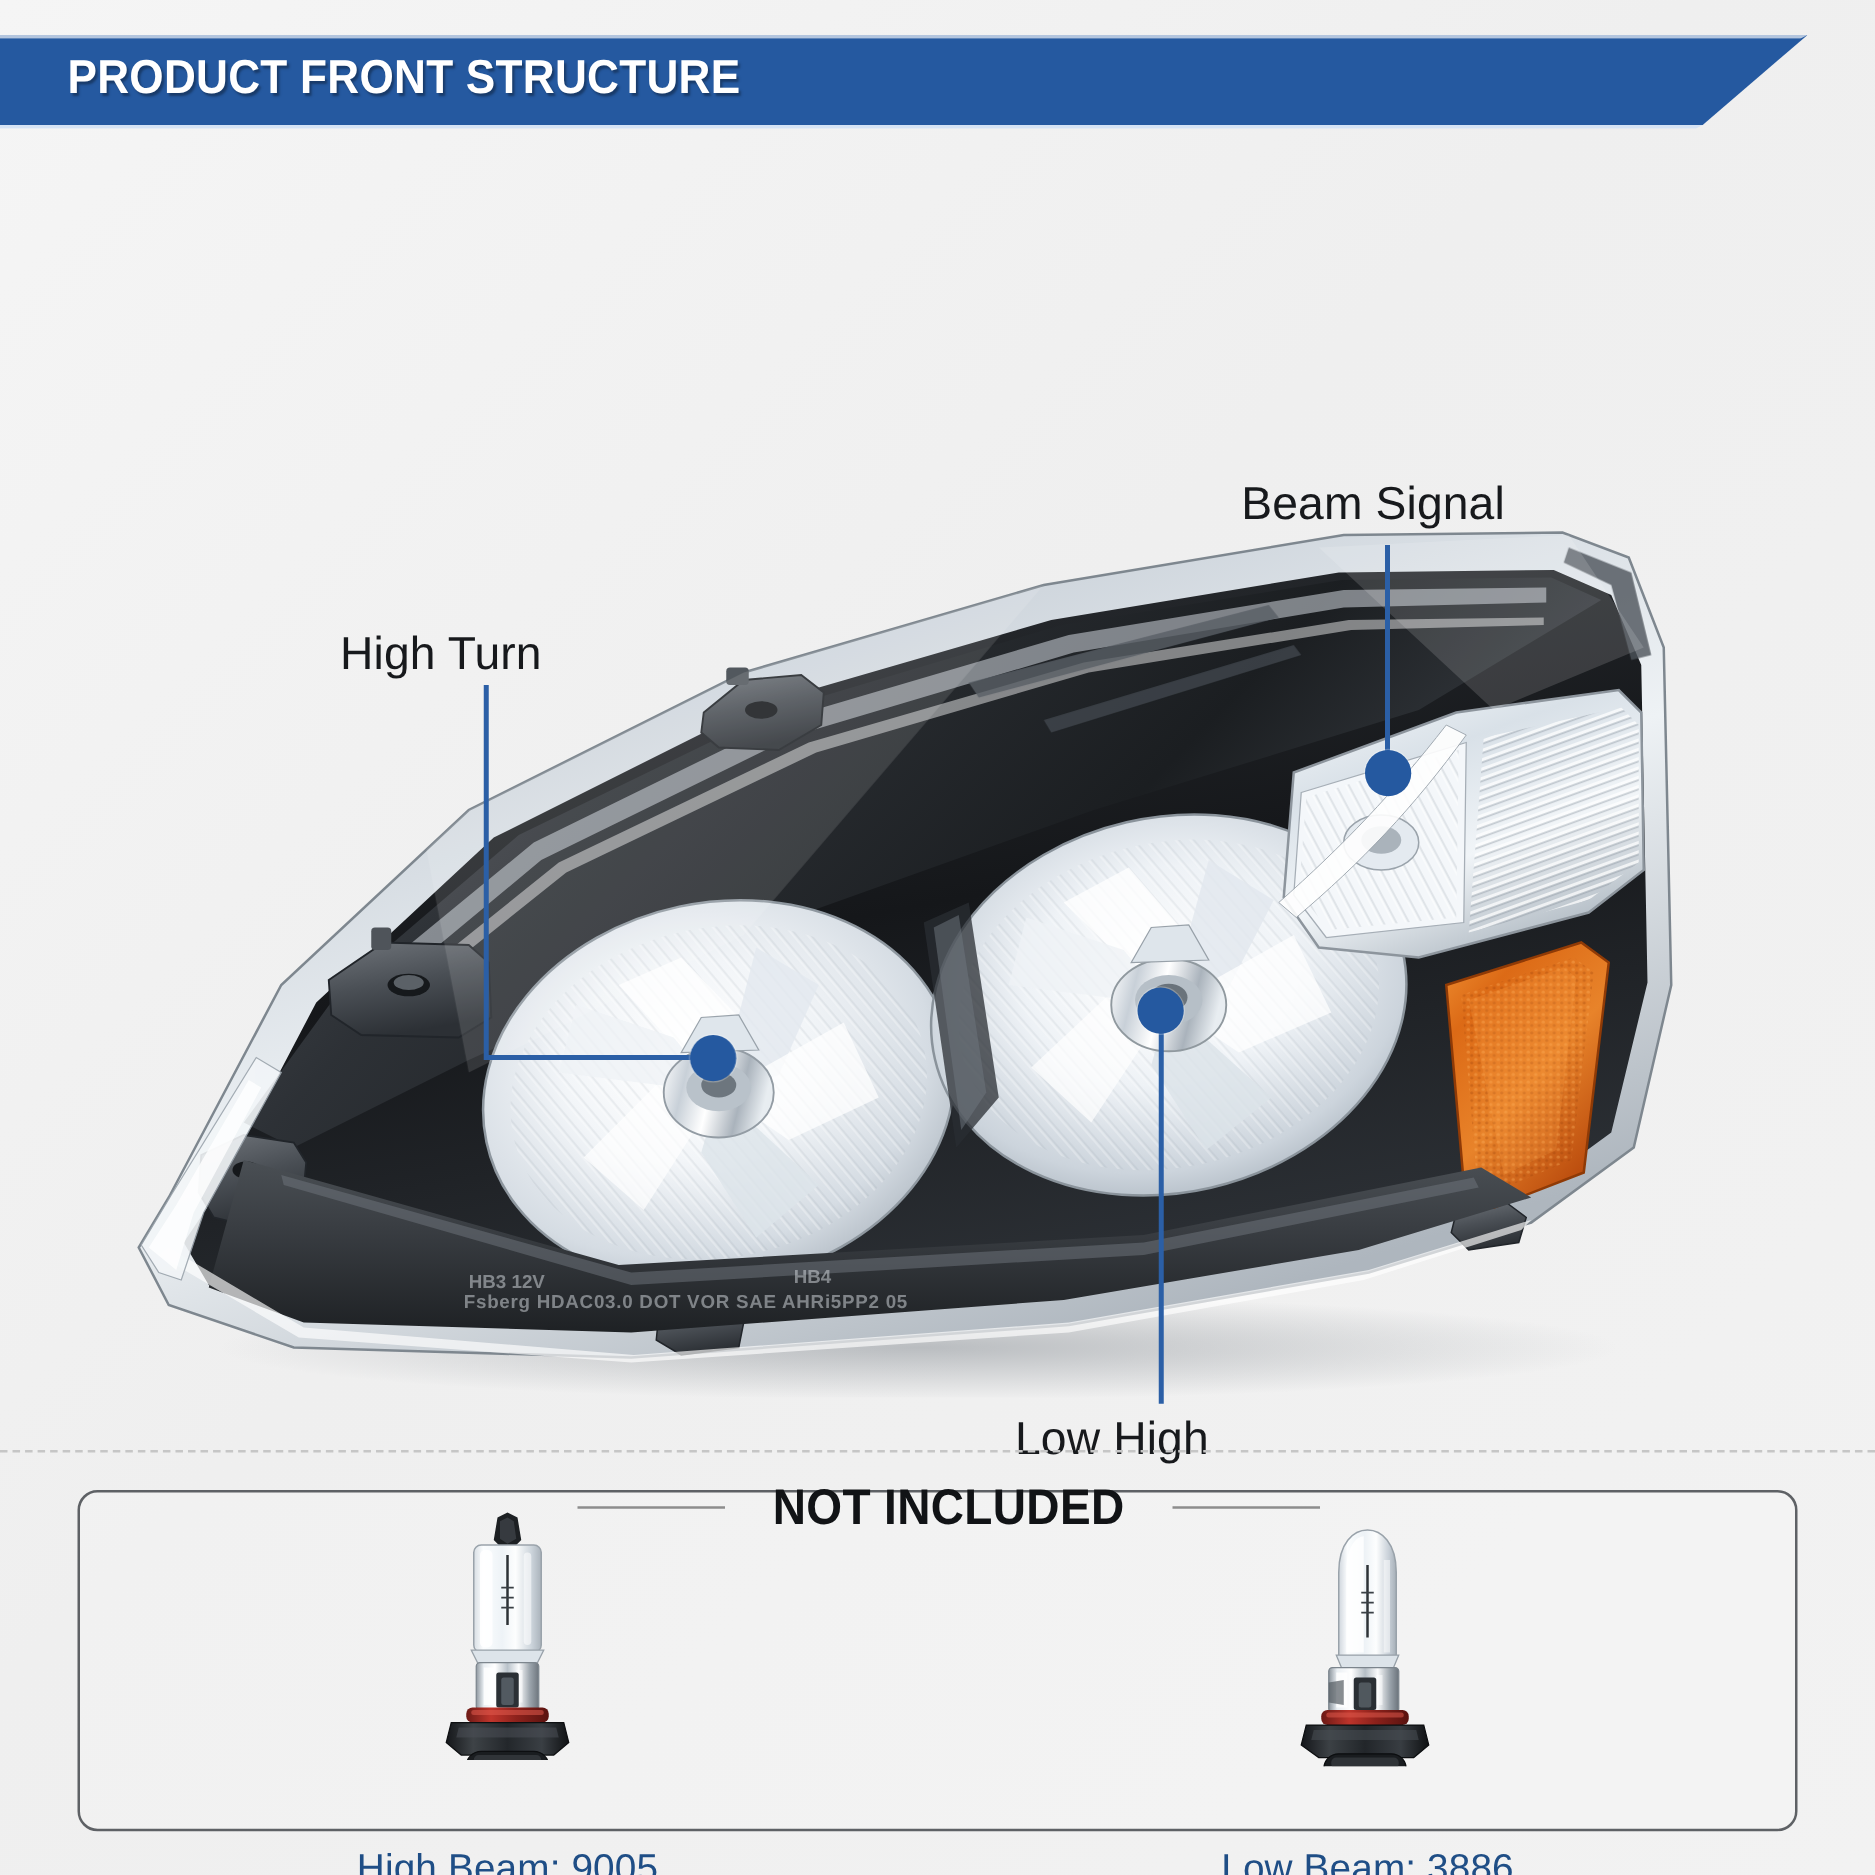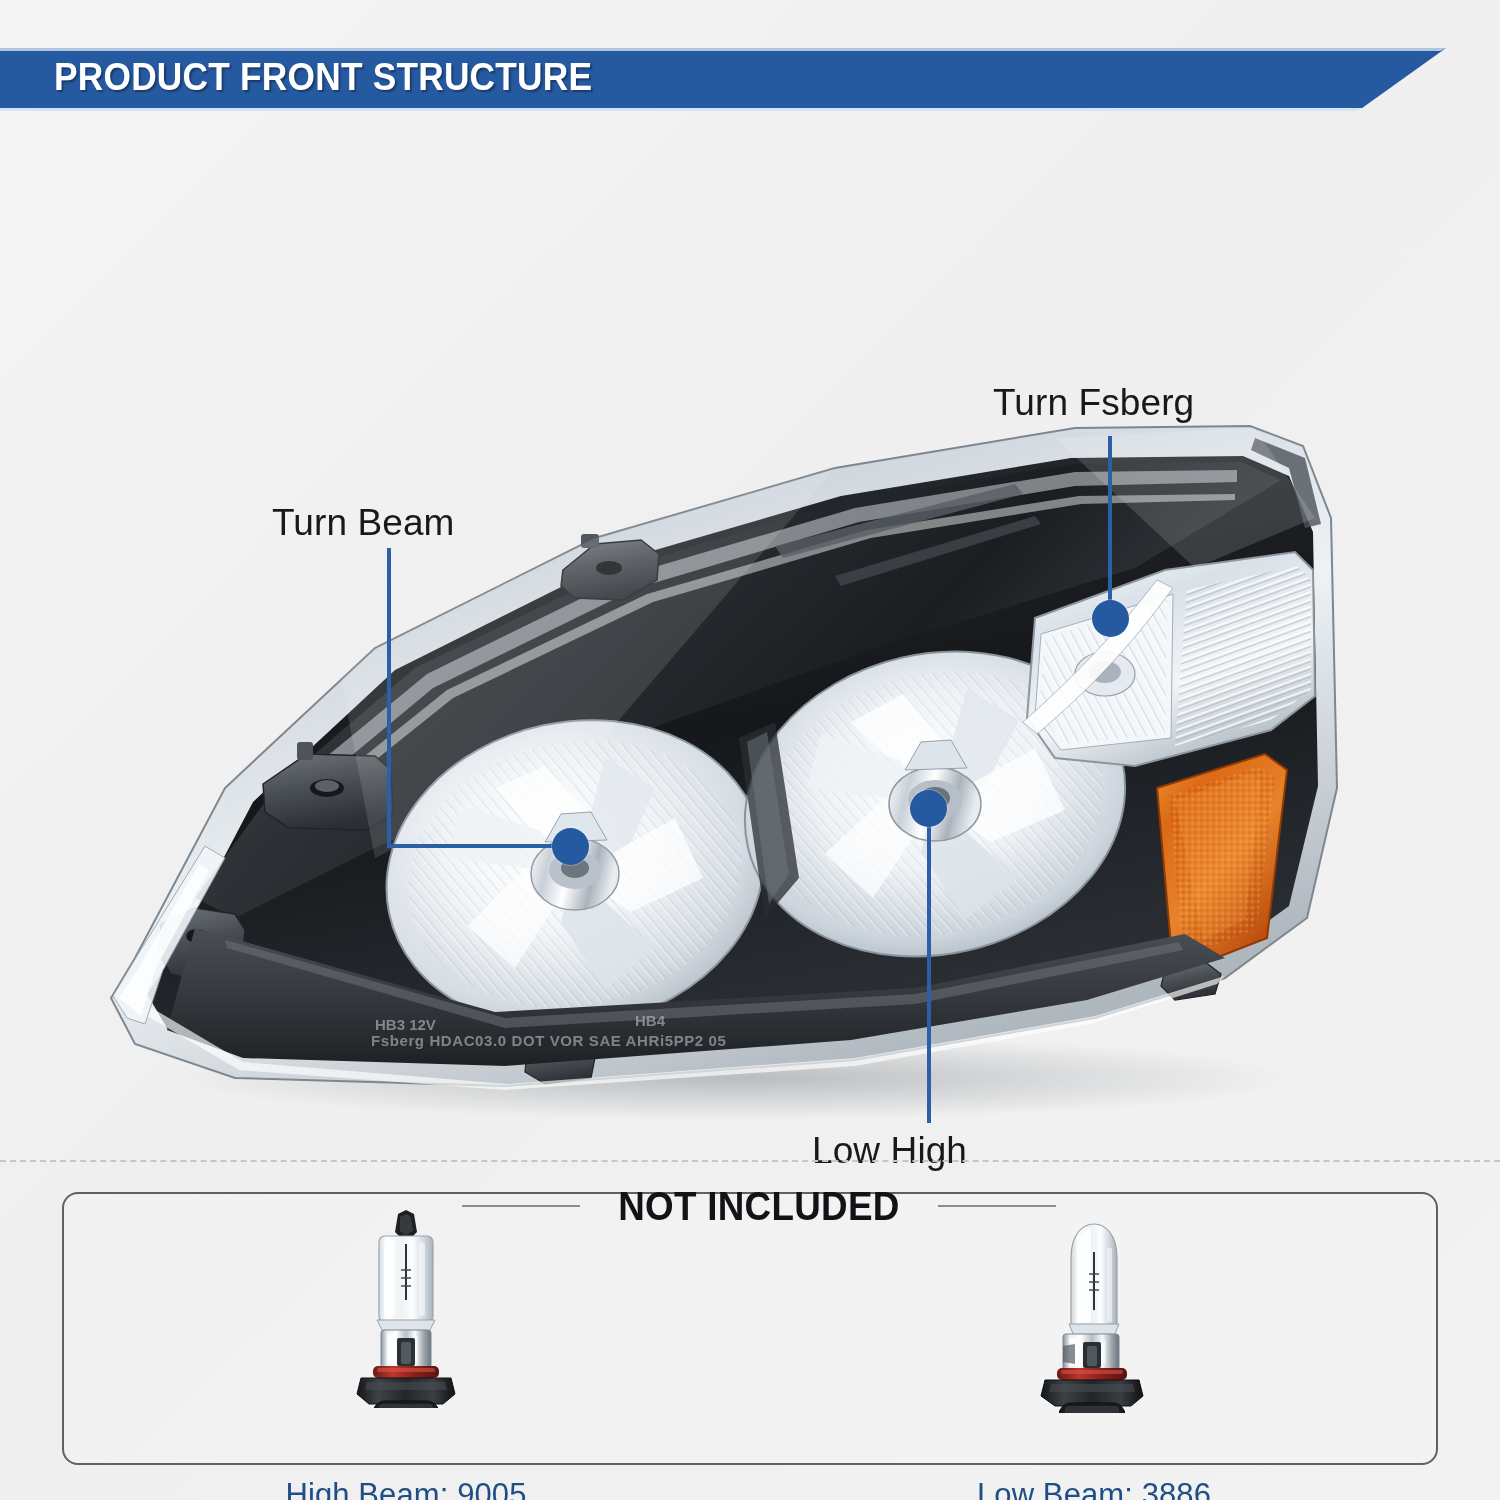--- a/index.html
+++ b/index.html
@@ -5,21 +5,21 @@
 <style>
   * { margin:0; padding:0; box-sizing:border-box; }
   html,body { width:1500px; height:1500px; }
   body {
     font-family:"Liberation Sans", sans-serif;
     background:linear-gradient(135deg,#f5f5f5 0%,#efefef 45%,#f2f2f2 100%);
     position:relative; overflow:hidden;
   }
 
   
-  #banner-wrap { position:absolute; left:0; top:28px; width:1446px; height:60px;margin-top:20px; }
+  #banner-wrap { position:absolute; left:0; top:28px; width:1446px; height:72px; }
   #banner {
     position:absolute; inset:0;
     background:#2559a0;
     clip-path:polygon(0 0, 100% 0, 94.2% 100%, 0 100%);
     box-shadow:0 1px 3px rgba(0,0,0,.18);
   }
   #banner-hi {
     position:absolute; left:0; top:0; width:100%; height:3px;
     background:rgba(255,255,255,.65);
     clip-path:polygon(0 0, 100% 0, 99.6% 100%, 0 100%);
@@ -357,25 +357,25 @@
         <path d="M 1180 120 L 1230 140 L 1246 206 L 1230 210 L 1214 150 L 1176 132 Z" fill="#4d535a"></path>
       </g>
 
       <g clip-path="url(#clipLamp)">
         <path d="M 260 330 L 560 180 L 760 150 L 520 430 L 300 540 Z" fill="#ffffff" opacity="0.12"></path>
         <path d="M 980 120 L 1180 110 L 1240 200 L 1120 250 Z" fill="#ffffff" opacity="0.14"></path>
       </g>
     </svg>
   </div>
 
-  <div class="callout-label" id="label-turn">Turn Fsberg</div>
+  <div class="callout-label" id="label-turn">Beam Signal</div>
   <div class="leader-line" id="lead-turn-v"></div>
   <div class="leader-dot" id="dot-turn"></div>
 
-  <div class="callout-label" id="label-high">Turn Beam</div>
+  <div class="callout-label" id="label-high">High Turn</div>
   <div class="leader-line" id="lead-high-v"></div>
   <div class="leader-line" id="lead-high-h"></div>
   <div class="leader-dot" id="dot-high"></div>
 
   <div class="callout-label" id="label-low">Low High</div>
   <div class="leader-line" id="lead-low-v"></div>
   <div class="leader-dot" id="dot-low"></div>
 </div>
 
 <div id="divider"></div>

